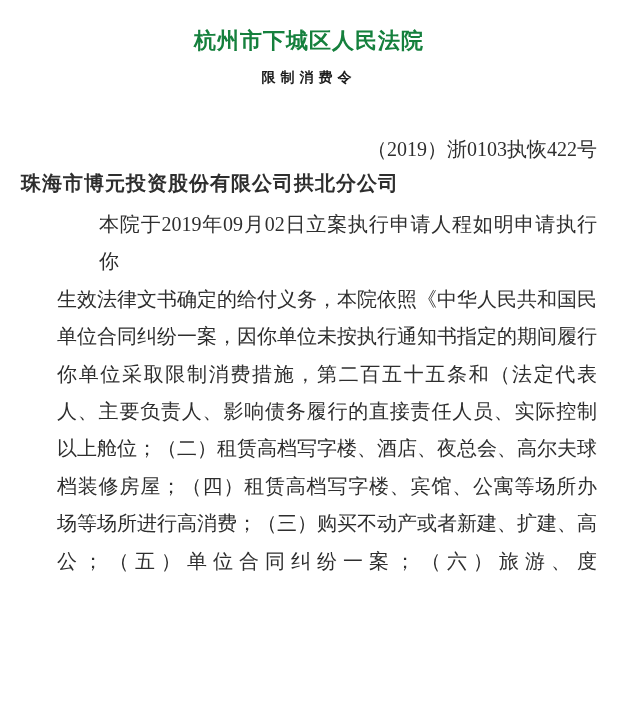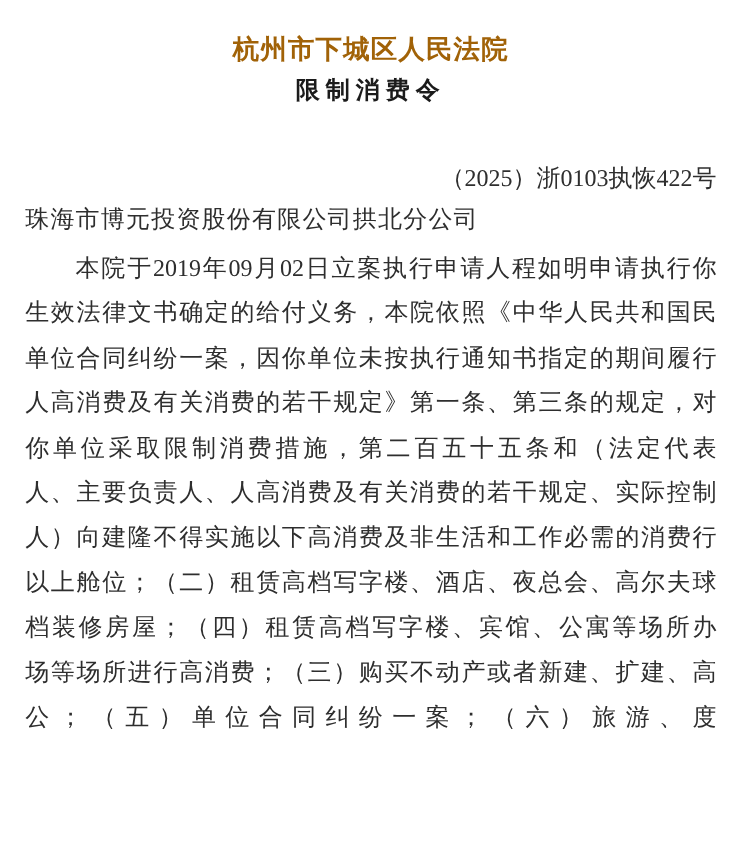--- a/index.html
+++ b/index.html
@@ -17,73 +17,72 @@
     overflow: hidden;
     font-family: "Liberation Serif", "DejaVu Serif", serif;
     color: #2e2e2e;
   }
   .court-name {
     margin-top: 26px;
     text-align: center;
     font-size: 22px;
     line-height: 30px;
     font-weight: bold;
-    color: #a16207;
+    color: #15803d;
     letter-spacing: 1px;
   }
   .doc-title {
     margin-top: 7px;
     text-align: center;
-    font-size: 20px;
+    font-size: 14px;
     line-height: 30px;
     font-weight: bold;
     color: #1b1b1b;
     letter-spacing: 5px;
-    font-family: Liberation Mono, monospace;
   }
   .case-number {
     margin-top: 41px;
     text-align: right;
     font-size: 20px;
     line-height: 30px;
   }
   .addressee {
     margin-top: 4px;
     text-align: left;
     font-size: 20px;
     line-height: 30px;
     letter-spacing: 1px;
+    font-weight: bold;
   }
   .doc-body {
     margin-top: 8px;
     font-size: 20px;
   }
   .doc-line {
     line-height: 37.4px;
     text-align: justify;
     text-align-last: justify;
+    margin-left: 36px;
   }
   .doc-line:first-child {
     padding-left: 42px; 
   }
 </style>
 </head>
 <body>
 
 <div class="page">
   <div class="court-name">杭州市下城区人民法院</div>
   <div class="doc-title">限制消费令</div>
-  <div class="case-number">（2025）浙0103执恢422号</div>
+  <div class="case-number">（2019）浙0103执恢422号</div>
   <div class="addressee">珠海市博元投资股份有限公司拱北分公司</div>
   <div class="doc-body">
       <div class="doc-line">本院于2019年09月02日立案执行申请人程如明申请执行你</div>
       <div class="doc-line">生效法律文书确定的给付义务，本院依照《中华人民共和国民</div>
       <div class="doc-line">单位合同纠纷一案，因你单位未按执行通知书指定的期间履行</div>
-      <div class="doc-line">人高消费及有关消费的若干规定》第一条、第三条的规定，对</div>
       <div class="doc-line">你单位采取限制消费措施，第二百五十五条和（法定代表</div>
-      <div class="doc-line">人、主要负责人、人高消费及有关消费的若干规定、实际控制</div>
-      <div class="doc-line">人）向建隆不得实施以下高消费及非生活和工作必需的消费行</div>
+      <div class="doc-line">人、主要负责人、影响债务履行的直接责任人员、实际控制</div>
       <div class="doc-line">以上舱位；（二）租赁高档写字楼、酒店、夜总会、高尔夫球</div>
       <div class="doc-line">档装修房屋；（四）租赁高档写字楼、宾馆、公寓等场所办</div>
       <div class="doc-line">场等场所进行高消费；（三）购买不动产或者新建、扩建、高</div>
       <div class="doc-line">公；（五）单位合同纠纷一案；（六）旅游、度</div>
     </div>
 </div>
 
 </body></html>

